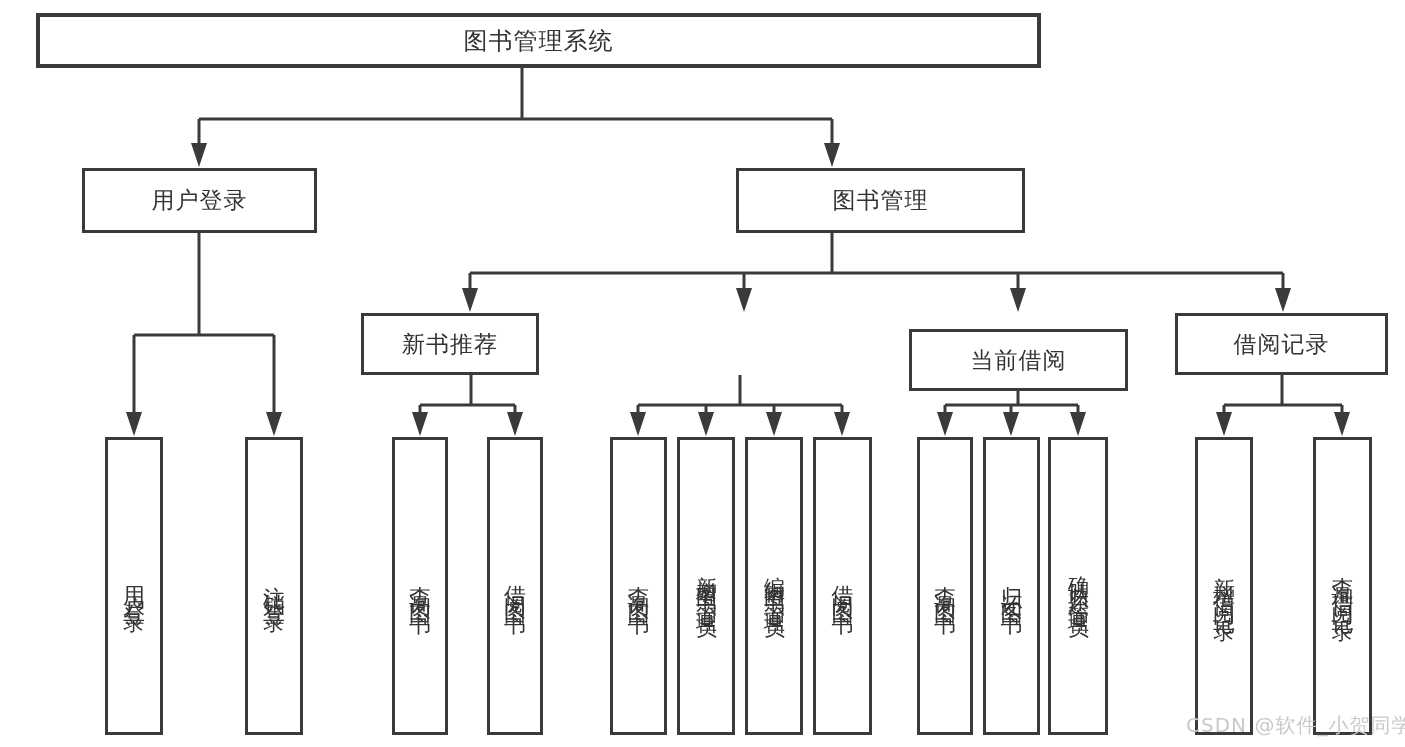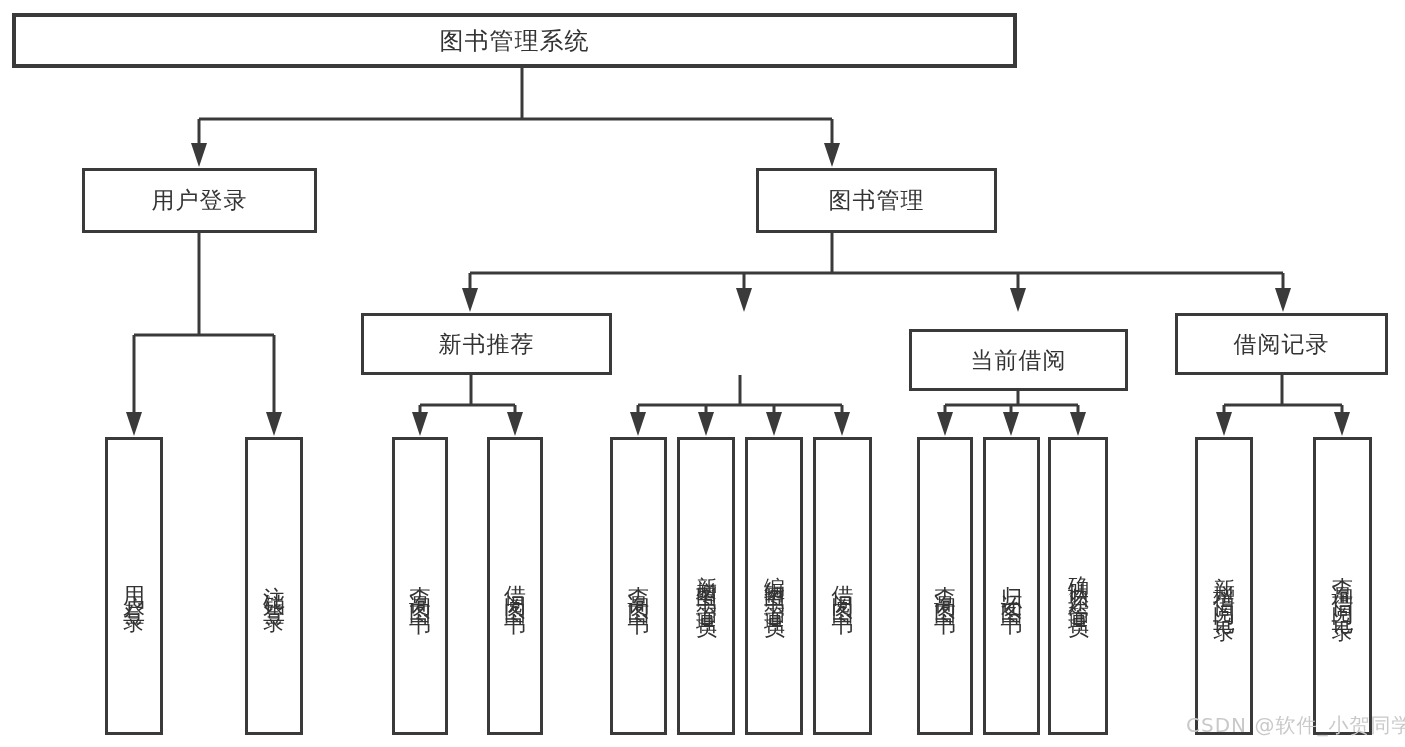--- a/index.html
+++ b/index.html
@@ -96,32 +96,32 @@
       <polygon points="766,412 782,412 774,436"></polygon>
       <polygon points="834,412 850,412 842,436"></polygon>
       <polygon points="937,412 953,412 945,436"></polygon>
       <polygon points="1003,412 1019,412 1011,436"></polygon>
       <polygon points="1070,412 1086,412 1078,436"></polygon>
       <polygon points="1216,412 1232,412 1224,436"></polygon>
       <polygon points="1334,412 1350,412 1342,436"></polygon>
     </g>
   </svg>
 
-  <div class="box root" style="left:12px;top:13px;width:1005px;height:55px">
+  <div class="box root" style="left:36px;top:13px;width:1005px;height:55px">
     <span class="hlabel">图书管理系统</span>
   </div>
 
   <div class="box" style="left:82px;top:168px;width:235px;height:65px">
     <span class="hlabel">用户登录</span>
   </div>
-  <div class="box" style="left:756px;top:168px;width:241px;height:65px">
+  <div class="box" style="left:736px;top:168px;width:289px;height:65px">
     <span class="hlabel">图书管理</span>
   </div>
 
-  <div class="box" style="left:361px;top:313px;width:251px;height:62px">
+  <div class="box" style="left:361px;top:313px;width:178px;height:62px">
     <span class="hlabel">新书推荐</span>
   </div>
   <div class="box" style="left:909px;top:329px;width:219px;height:62px">
     <span class="hlabel">当前借阅</span>
   </div>
   <div class="box" style="left:1175px;top:313px;width:213px;height:62px">
     <span class="hlabel">借阅记录</span>
   </div>
 
   <div class="box vbox" style="left:105px;top:437px;width:58px;height:298px">

